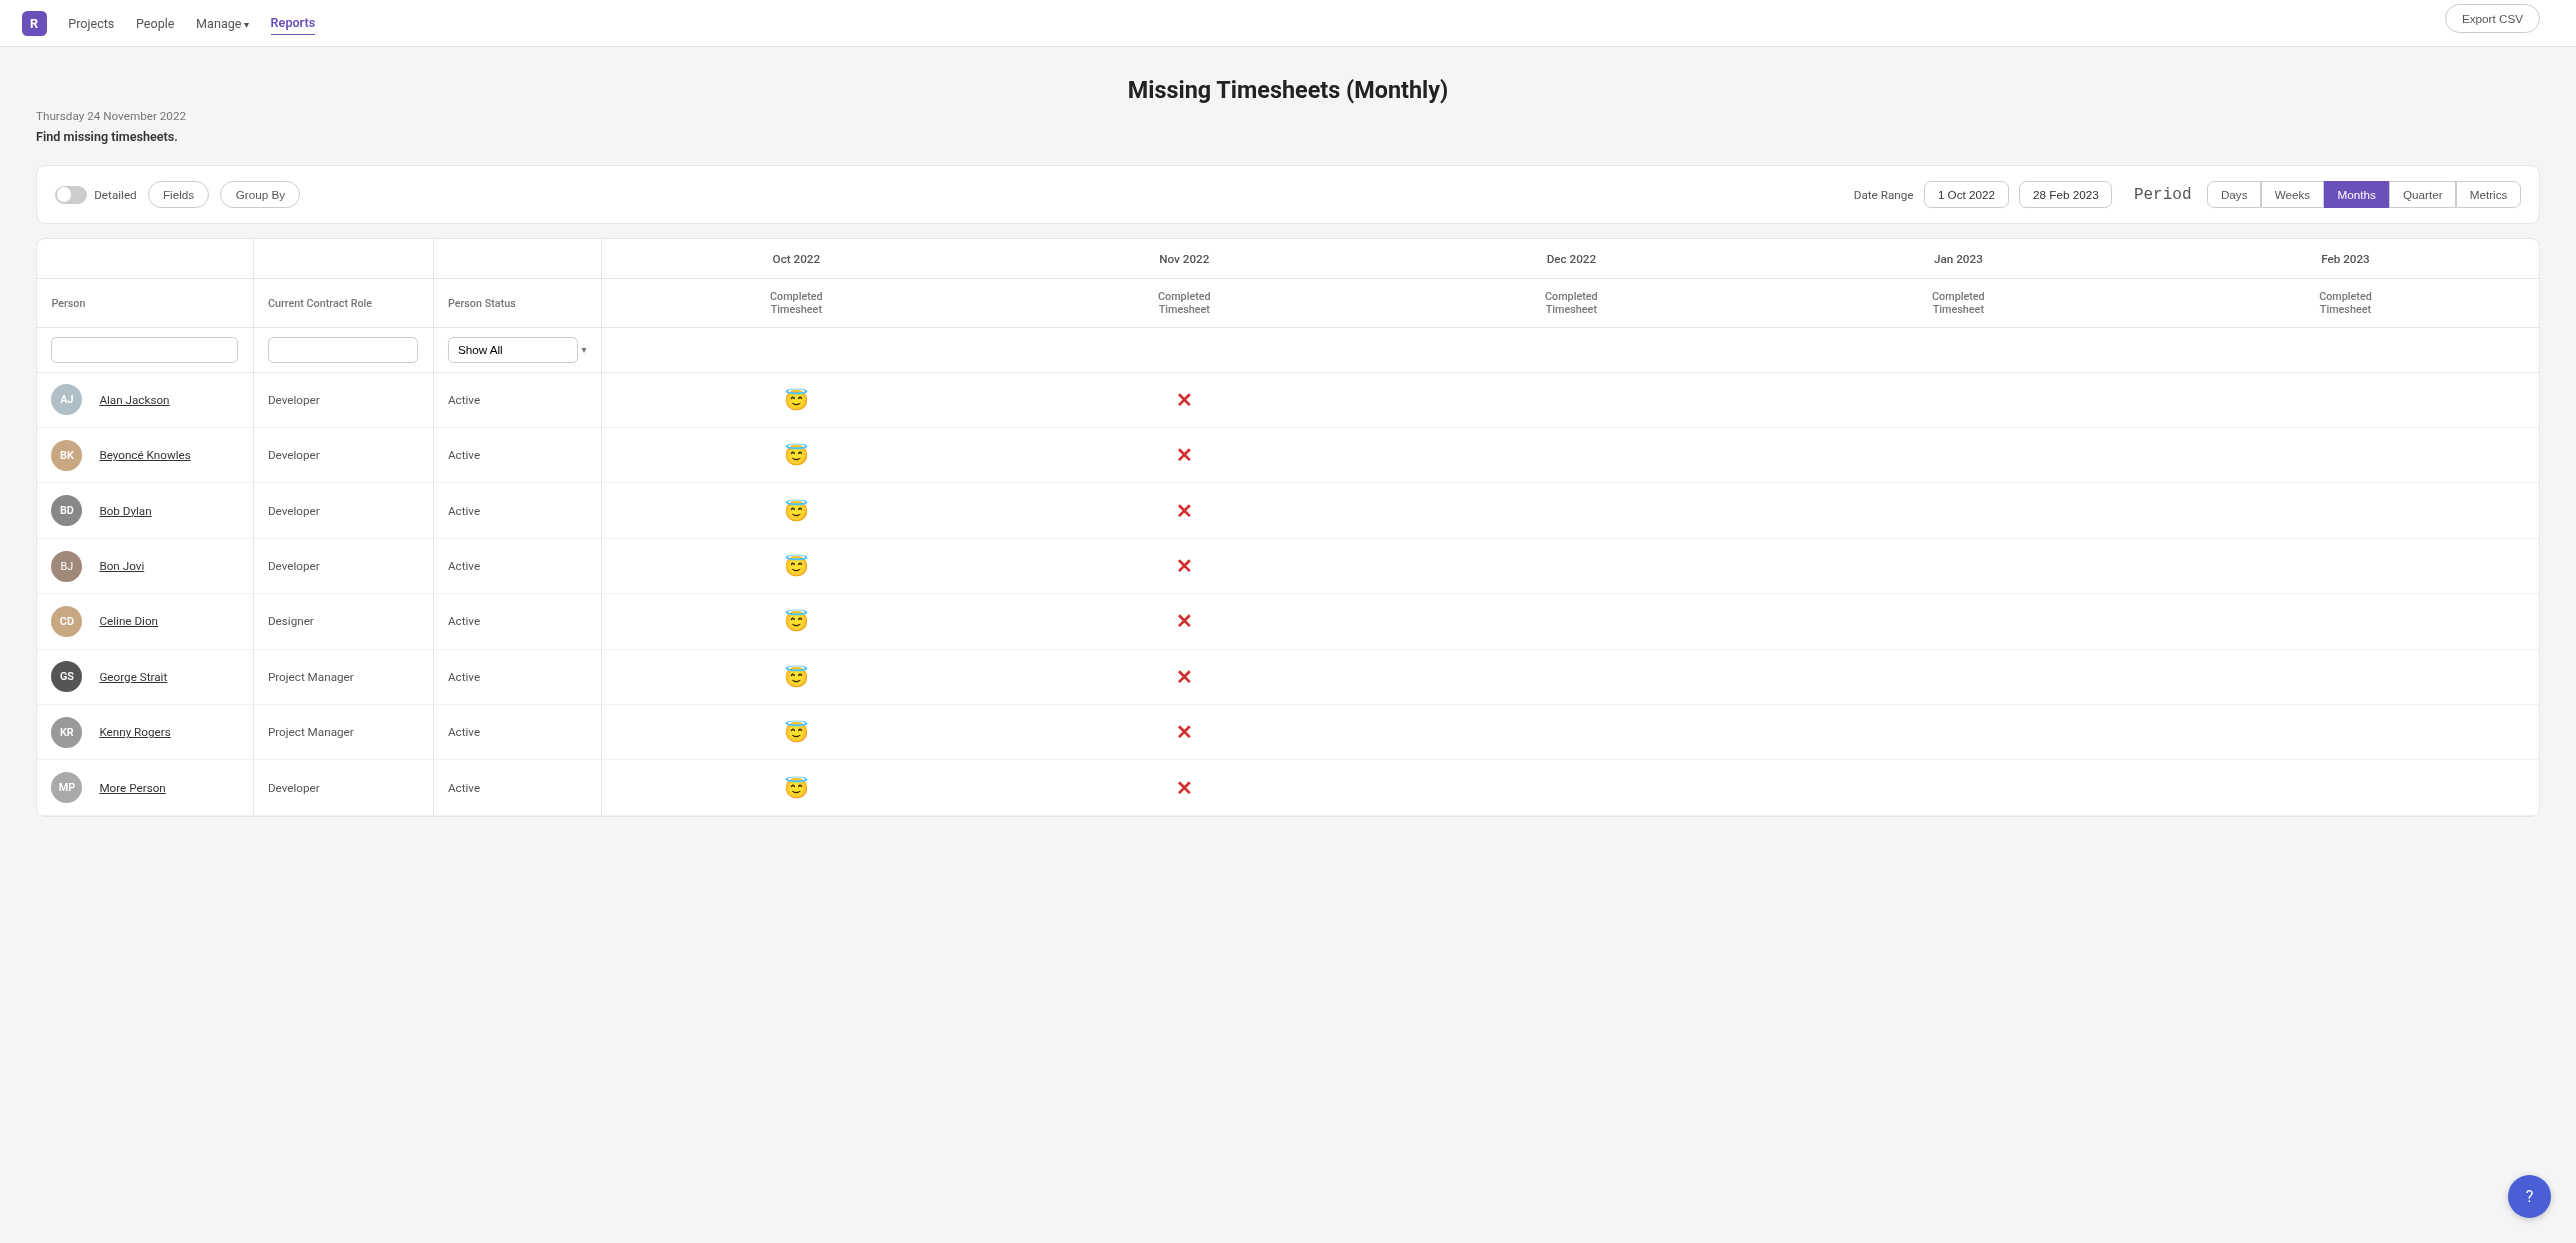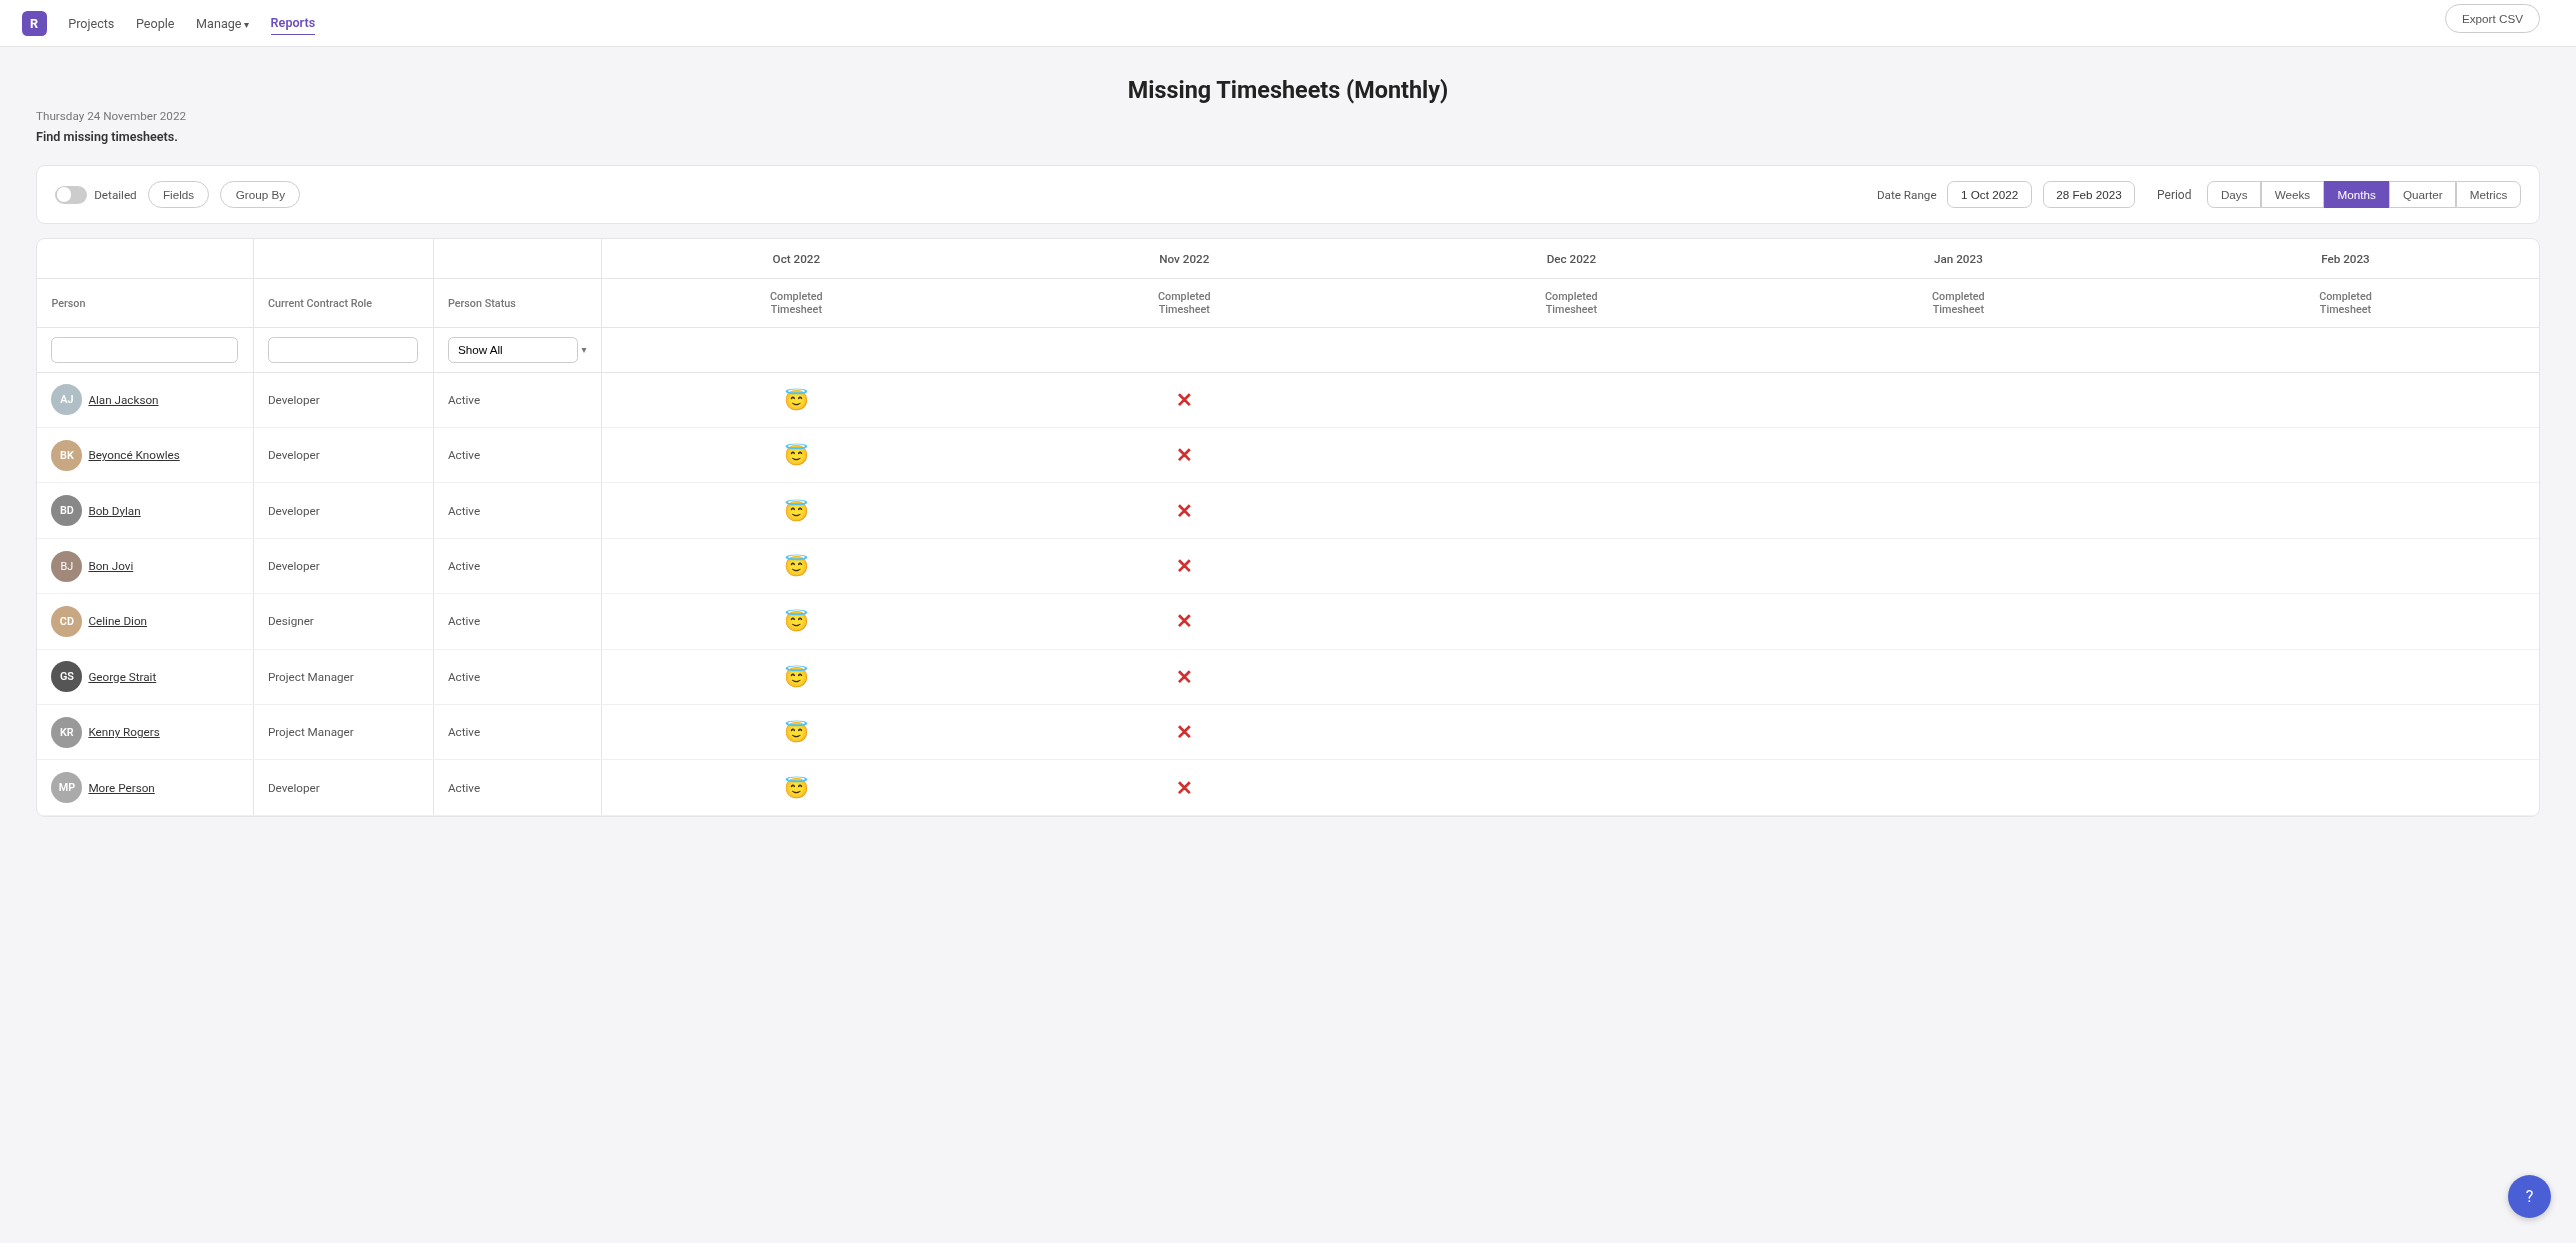--- a/index.html
+++ b/index.html
@@ -24,21 +24,21 @@
     
     .toolbar { display: flex; align-items: center; gap: 10.8px; margin-bottom: 14.4px; background: #fff; border-radius: 9px; padding: 14.4px 18px; border: 0.9px solid #e5e5e5; }
     .toolbar-spacer { flex: 1; }
     .toggle-wrap { display: flex; align-items: center; gap: 7.2px; }
     .toggle { width: 32px; height: 18px; background: #ccc; border-radius: 9px; position: relative; cursor: pointer; }
     .toggle-knob { width: 14.4px; height: 14.4px; background: #fff; border-radius: 50%; position: absolute; top: 1.8px; left: 1.8px; transition: left 0.2s; }
     .toggle-label { font-size: 11.7px; color: #555; }
     .tool-btn { border: 0.9px solid #ccc; background: #fff; color: #555; padding: 6.3px 14.4px; border-radius: 18px; cursor: pointer; font-size: 11.7px; }
     .date-range-label { font-size: 11.7px; color: #555; margin-left: 18px; }
     .date-input { border: 0.9px solid #ccc; background: #fff; padding: 6.3px 12.6px; border-radius: 7.2px; font-size: 11.7px; color: #333; cursor: pointer; }
-    .period-label { font-size: 12px; color: #555; margin-left: 10.8px; }
+    .period-label { font-size: 16px; color: #555; margin-left: 10.8px; font-family: Liberation Mono, monospace; }
     .period-btns { display: flex; gap: 0; margin-left: 5px; }
     .period-btn { border: 0.9px solid #ccc; background: #fff; color: #555; padding: 6.3px 12.6px; font-size: 11.7px; cursor: pointer; }
     .period-btn:first-child { border-radius: 7.2px 0 0 7.2px; }
     .period-btn:last-child { border-radius: 0 7.2px 7.2px 0; }
     .period-btn.active { background: #6b4fbb; color: #fff; border-color: #6b4fbb; }
 
     
     .table-wrapper { background: #fff; border-radius: 9px; border: 0.9px solid #e5e5e5; overflow: hidden; clear: both; }
 
     
@@ -65,21 +65,21 @@
     .filter-select { border: 0.9px solid #ccc; padding: 5.4px 9px; border-radius: 5.4px; font-size: 11.7px; background: #fff; cursor: pointer; width: 130px; appearance: none; }
     .filter-select-wrap { display: flex; align-items: center; gap: 3.6px; }
     .filter-select-chevron { font-size: 10px; color: #777; }
 
     
     .data-row td { padding: 11.7px 14.4px; border-bottom: 0.9px solid #f0f0f0; font-size: 11.7px; }
     .data-row td.person-col { border-right: 0.9px solid #e5e5e5; }
     .data-row td.role-col { border-right: 0.9px solid #e5e5e5; color: #555; }
     .data-row td.status-col { border-right: 0.9px solid #e5e5e5; color: #555; }
     .data-row td.cell-center { text-align: center; }
-    .person-cell { display: flex; align-items: center; gap: 6px; }
+    .person-cell { display: flex; align-items: center; gap: 17px; }
     .avatar { width: 31px; height: 31px; border-radius: 50%; background: #ccc; display: flex; align-items: center; justify-content: center; font-size: 12.6px; overflow: hidden; flex-shrink: 0; }
     .person-name { font-size: 11.7px; color: #333; text-decoration: underline; }
 
     .check-icon { font-size: 20px; }
     .x-icon { color: #d32f2f; font-size: 20px; font-weight: bold; }
 
     
     .help-btn { position: fixed; bottom: 25px; right: 25px; width: 43px; height: 43px; background: #4a5fd6; border-radius: 50%; display: flex; align-items: center; justify-content: center; color: #fff; font-size: 16px; cursor: pointer; box-shadow: 0 1.8px 7.2px rgba(0,0,0,0.2); }
 
     .clearfix::after { content: ''; display: table; clear: both; }

